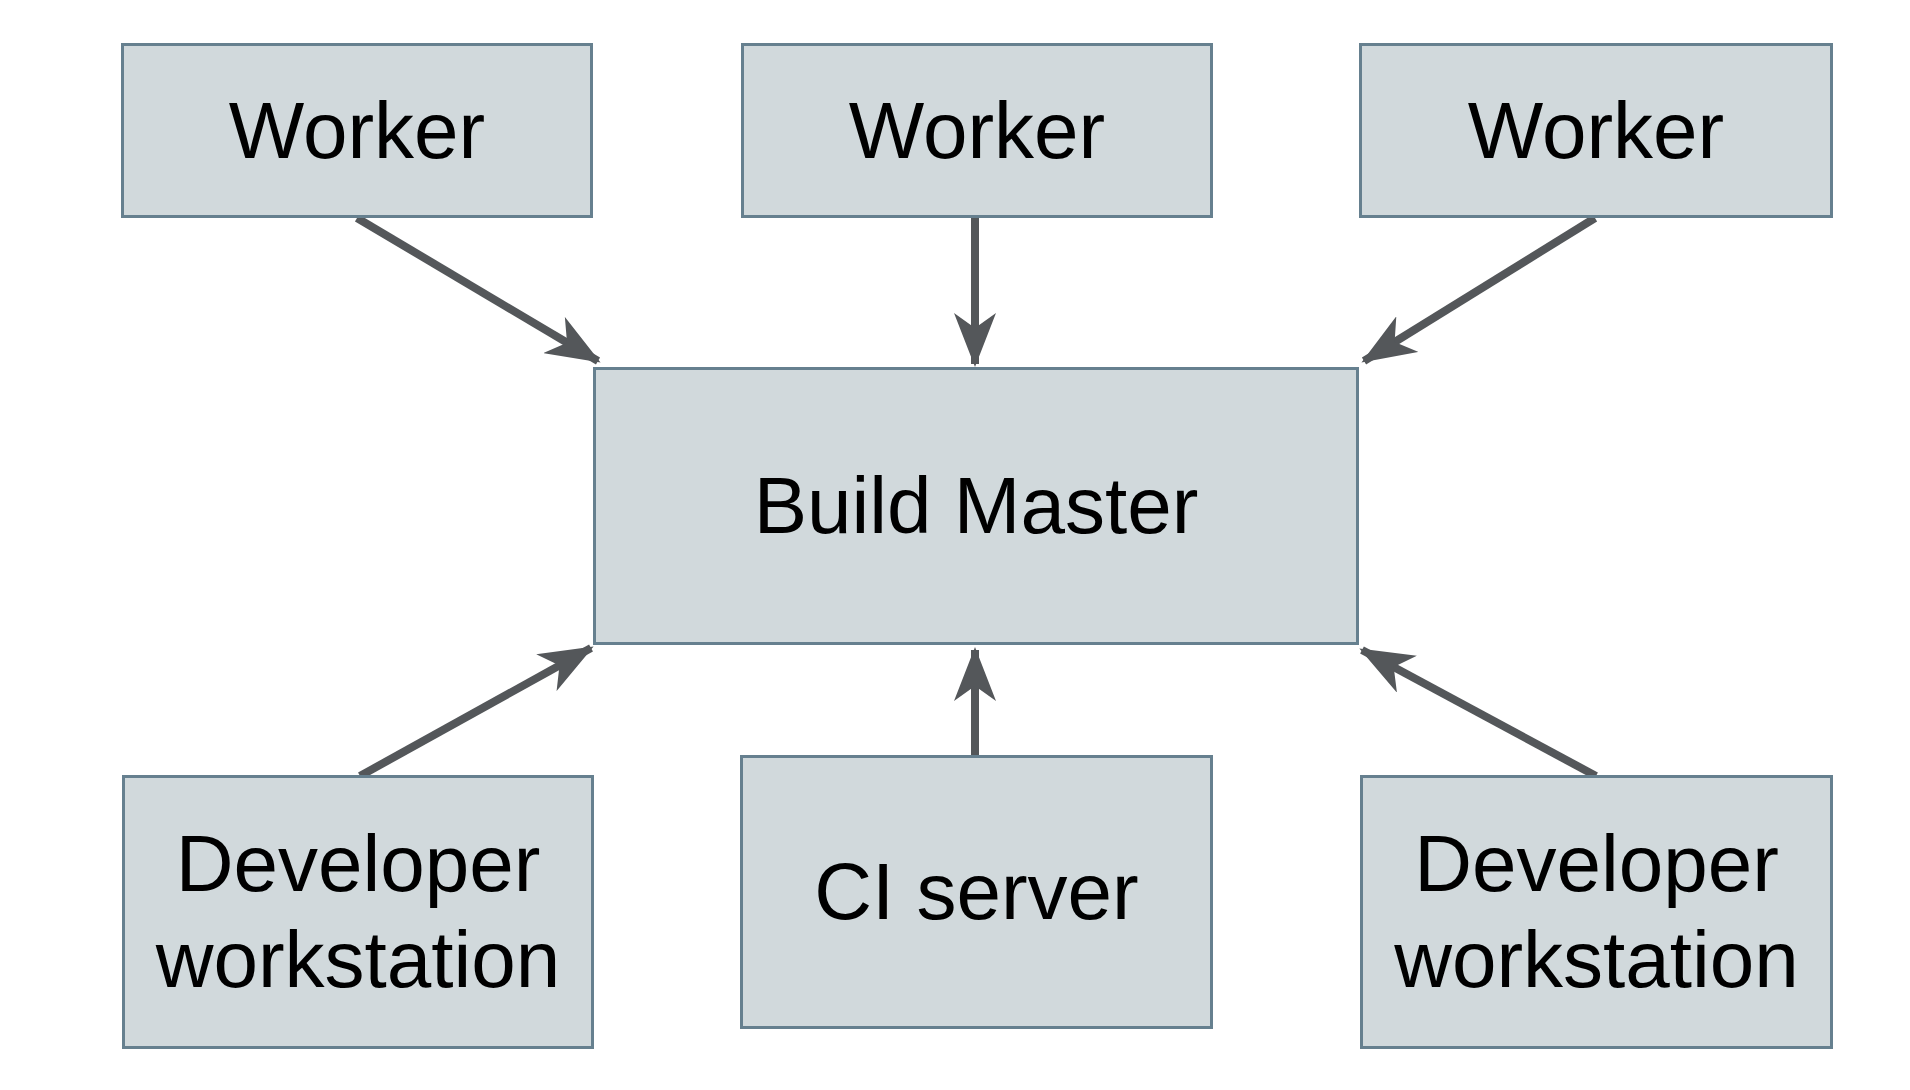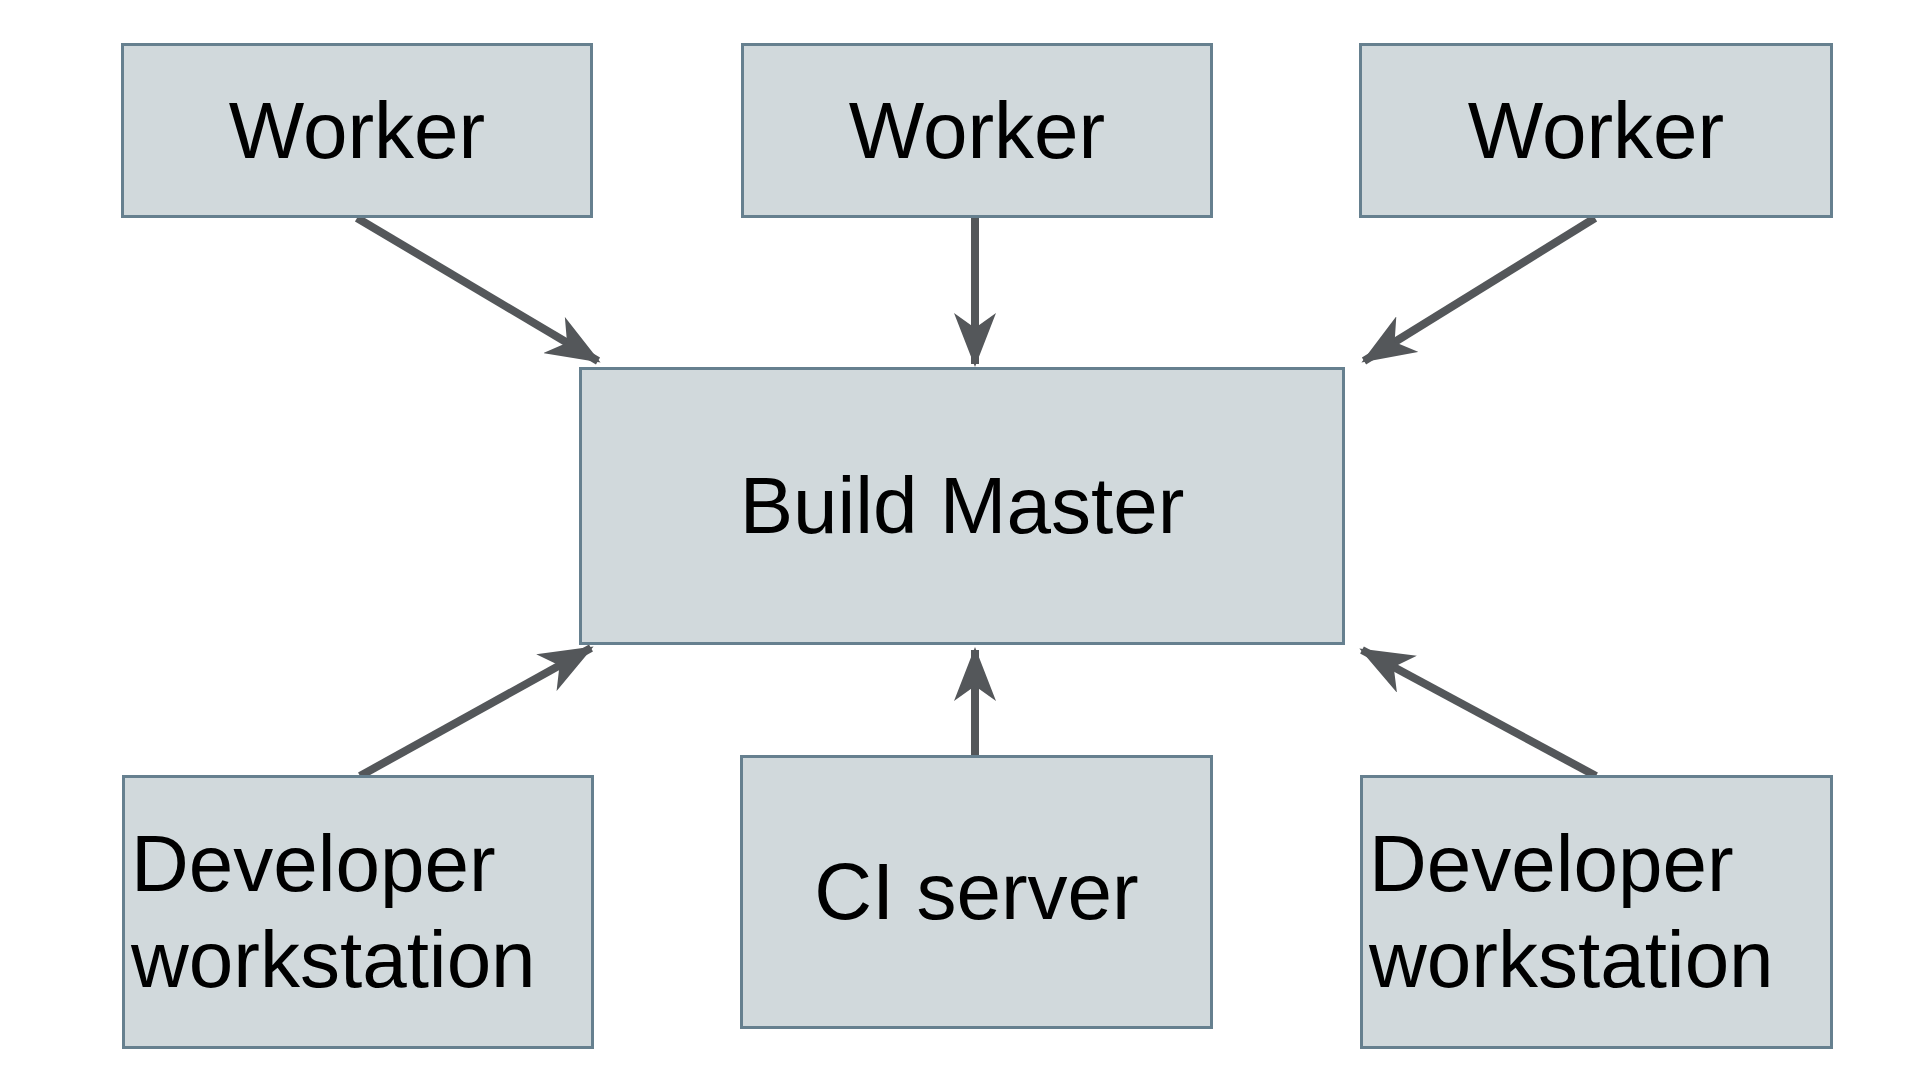--- a/index.html
+++ b/index.html
@@ -28,21 +28,21 @@
     fill: var(--arrow-color, #54575a);
   }
   .node {
     position: absolute;
     box-sizing: border-box;
     background: var(--node-fill, #d1d9dc);
     border: 3px solid var(--node-border, #66808f);
     display: flex;
     align-items: center;
     justify-content: center;
-    text-align: left;
+    text-align: center;
   }
   .node-label {
     color: var(--label-color, #000000);
     font-size: 80px;
     line-height: 1.2;
     letter-spacing: 0;
     white-space: normal;
     padding: 0 6px;
   }
 </style>
@@ -66,21 +66,21 @@
   <div id="nodes-layer">
       <div class="node" style="left: 121px; top: 43px; width: 472px; height: 175px;">
         <span class="node-label">Worker</span>
       </div>
       <div class="node" style="left: 741px; top: 43px; width: 472px; height: 175px;">
         <span class="node-label">Worker</span>
       </div>
       <div class="node" style="left: 1359px; top: 43px; width: 474px; height: 175px;">
         <span class="node-label">Worker</span>
       </div>
-      <div class="node" style="left: 579px; top: 367px; width: 766px; height: 278px;">
+      <div class="node" style="left: 593px; top: 367px; width: 766px; height: 278px;">
         <span class="node-label">Build Master</span>
       </div>
       <div class="node" style="left: 122px; top: 775px; width: 472px; height: 274px;">
         <span class="node-label">Developer workstation</span>
       </div>
       <div class="node" style="left: 740px; top: 755px; width: 473px; height: 274px;">
         <span class="node-label">CI server</span>
       </div>
       <div class="node" style="left: 1360px; top: 775px; width: 473px; height: 274px;">
         <span class="node-label">Developer workstation</span>

